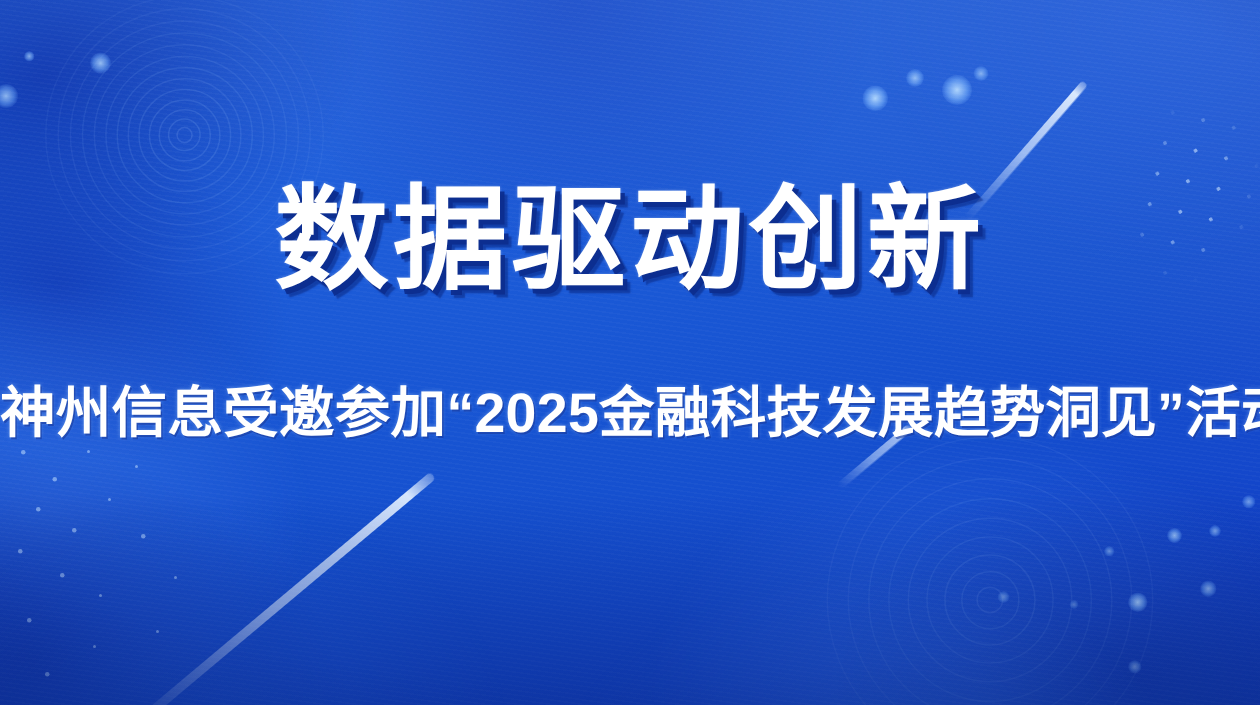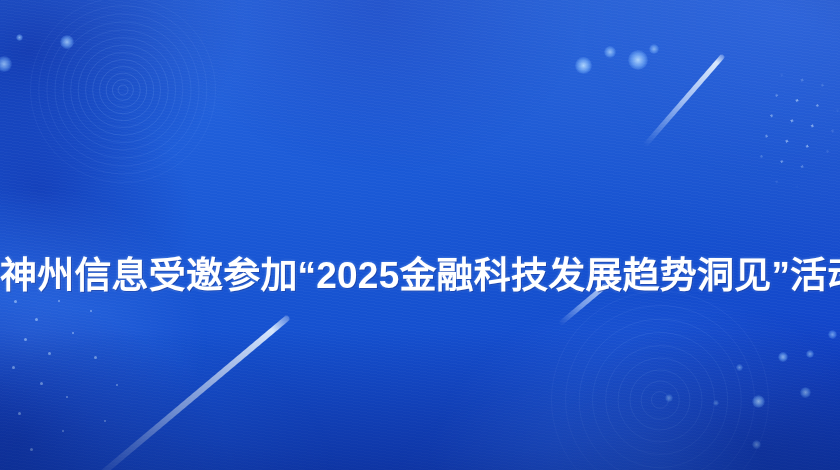--- a/index.html
+++ b/index.html
@@ -279,16 +279,17 @@
   <div class="sdot" style="left:62px; top:430px; width:2px; height:2px;"></div>
   <div class="sdot" style="left:104px; top:420px; width:2px; height:2px;"></div>
   <div class="sdot" style="left:30px; top:448px; width:3px; height:3px;"></div>
   <div class="sdot" style="left:116px; top:384px; width:2px; height:2px;"></div>
 
   <div class="texture"></div>
   <div class="bg-sheen"></div>
   <div class="vignette"></div>
 
   <div class="content">
+    <div class="headline">数据驱动创新</div>
     <div class="subline">神州信息受邀参加“2025金融科技发展趋势洞见”活动</div>
   </div>
 
 </div>
 
 </body></html>

